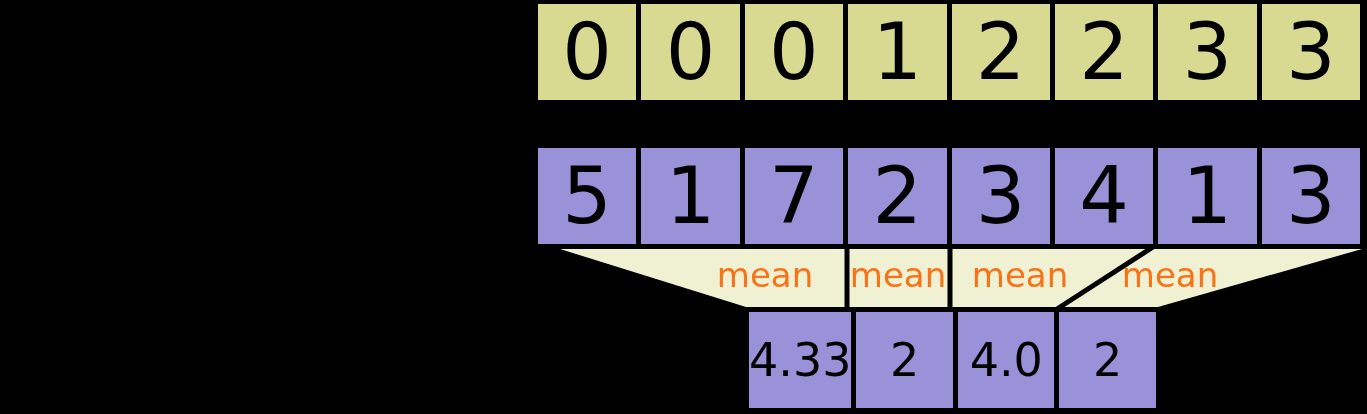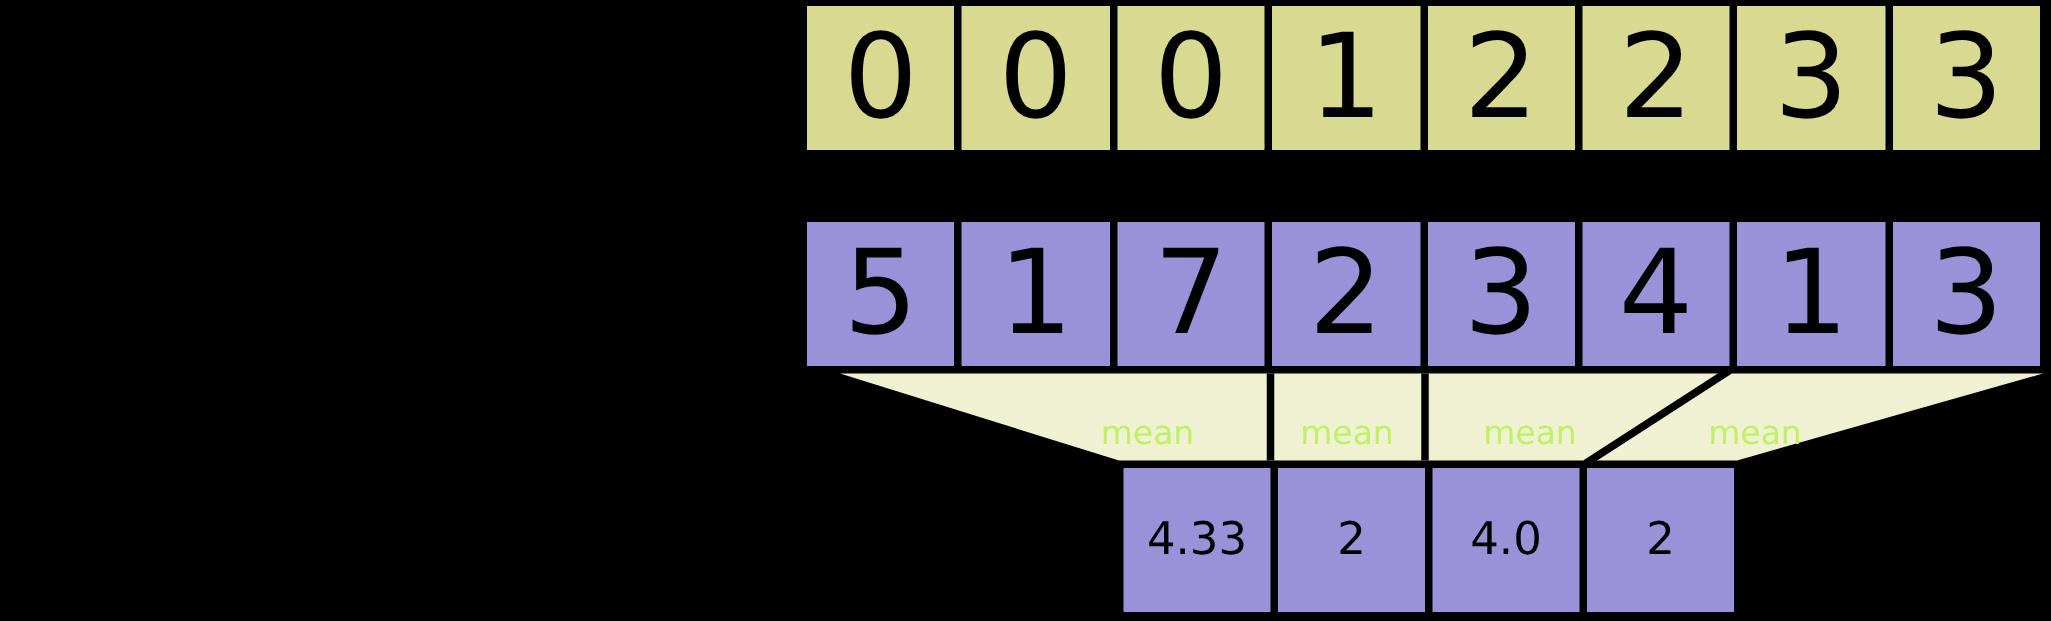--- a/index.html
+++ b/index.html
@@ -43,42 +43,42 @@
     width: 830px; height: 104px;
   }
   #data-row .cell { background: #9a92d8; }
 
   #result-row {
     left: 745px; top: 308px;
     width: 415px; height: 104px;
   }
   #result-row .cell {
     background: #9a92d8;
-    font-size: 30px;
+    font-size: 46px;
   }
 
   #funnel-svg {
     position: absolute;
     left: 0; top: 0;
     width: 1367px;
     height: 414px;
     pointer-events: none;
   }
 
   .mean-label {
     position: absolute;
-    top: 268px;
+    top: 253px;
     width: 130px;
     height: 44px;
     display: flex;
     align-items: center;
     justify-content: center;
-    font-size: 22px;
+    font-size: 34px;
     line-height: 1;
-    color: #bef264;
+    color: #f97316;
   }
   #mean-label-0 { left: 700px; }
   #mean-label-1 { left: 833px; }
   #mean-label-2 { left: 955px; }
   #mean-label-3 { left: 1105px; }
 </style>
 </head>
 <body>
 
 <div id="canvas">

